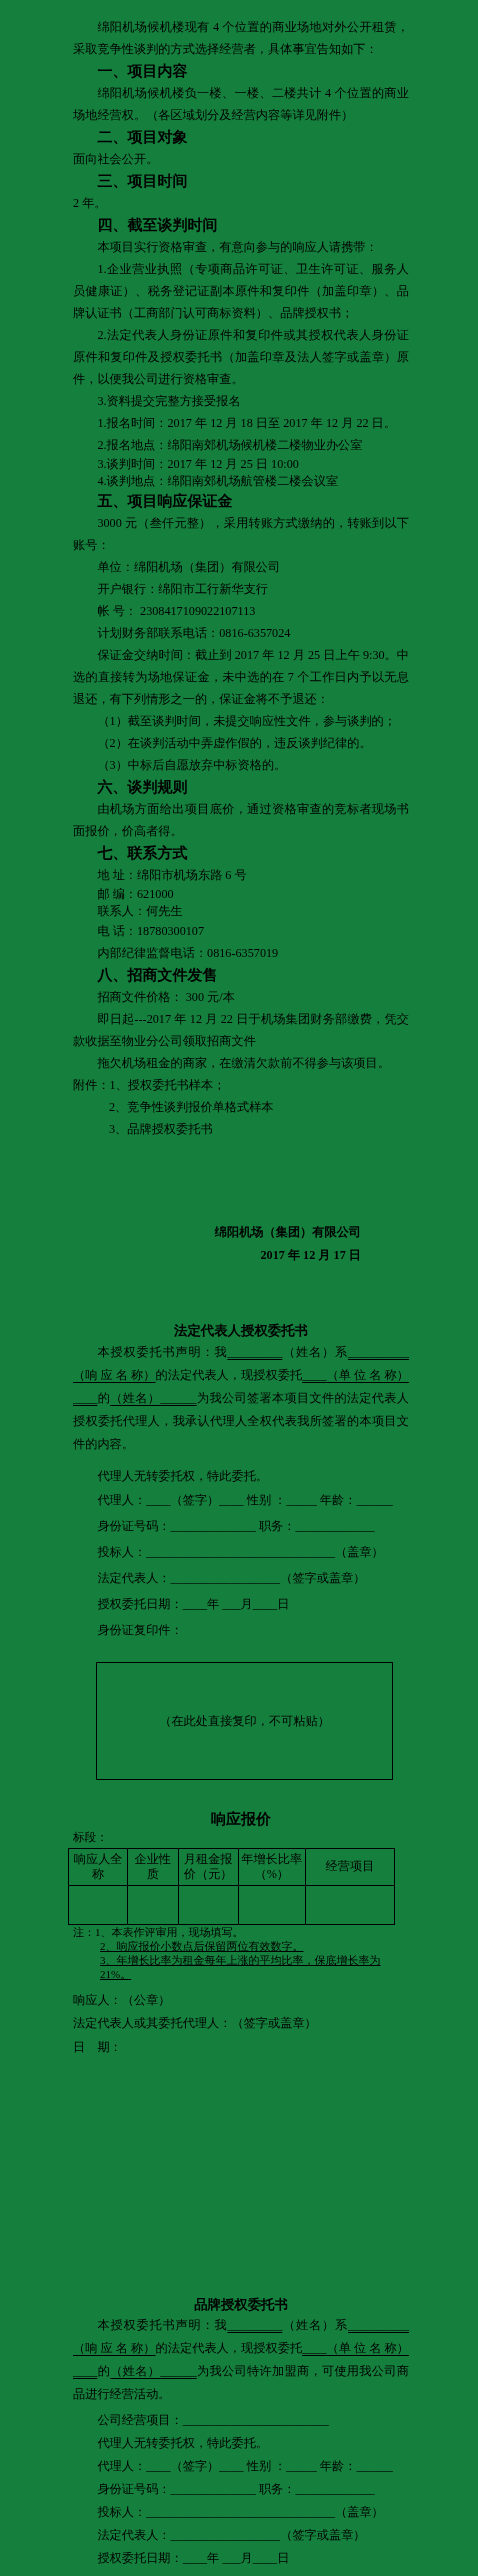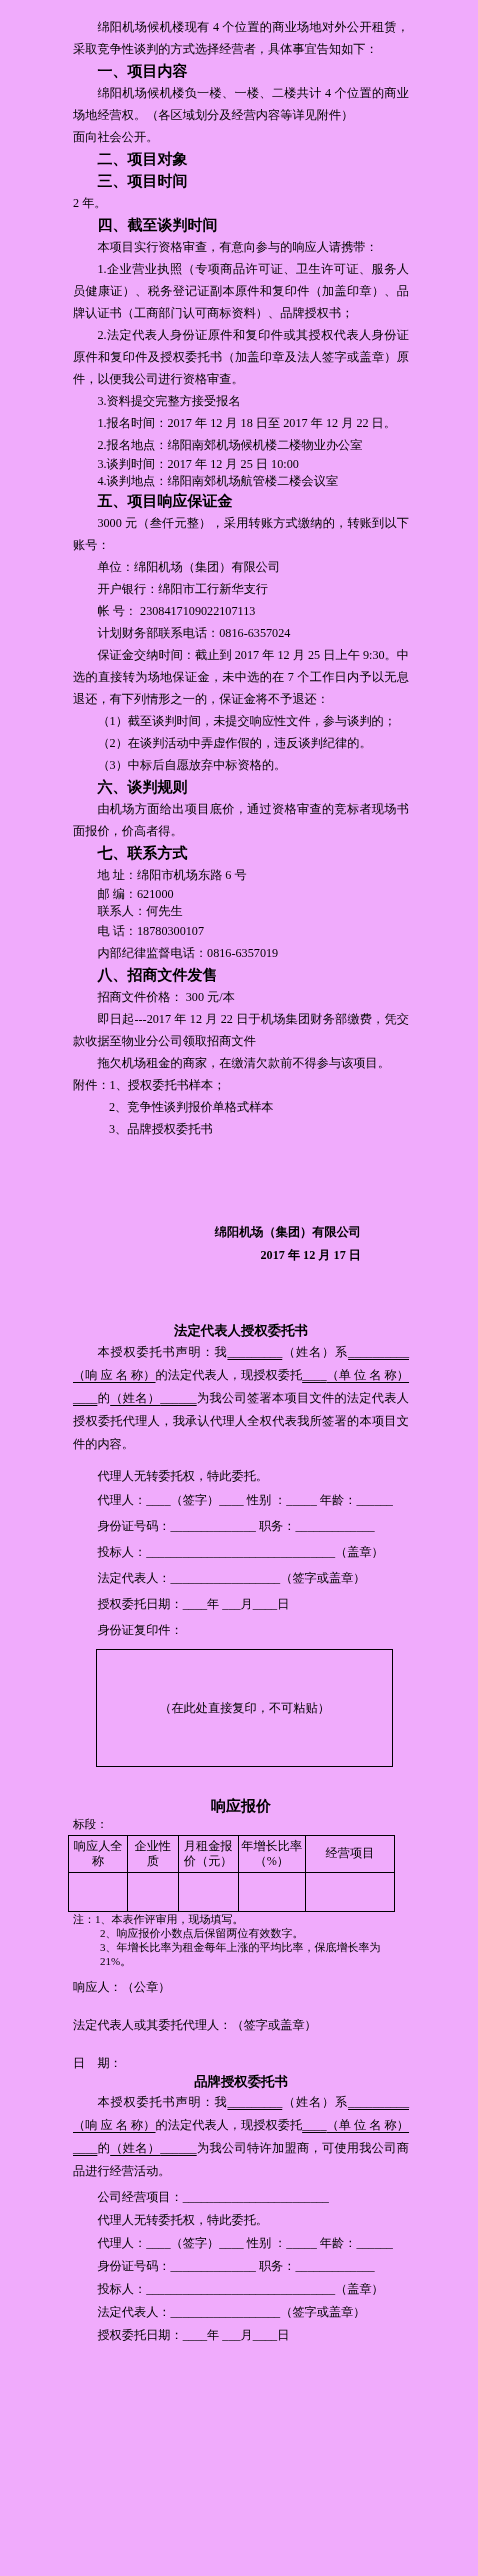--- a/index.html
+++ b/index.html
@@ -1,20 +1,20 @@
 <!DOCTYPE html>
 <html style="font-size:9.3px"><head>
 <meta charset="utf-8">
 <style>
   html, body { margin: 0; padding: 0; background: #ffffff; }
   .page {
     position: relative;
     width: 478px;
     height: 2576px;
-    background: #f0abfc;
+    background: #15803d;
     color: #000000;
     font-family: "Liberation Serif", "DejaVu Serif", serif;
     box-sizing: border-box;
     padding: 16.3px 69px 0 73px;
     overflow: hidden;
   }
   p { margin: 0; }
   .p { font-size: 12.2px; line-height: 22px; text-align: justify; }
   .ind { text-indent: 24.4px; }
   .hd { font-weight: 700; font-size: 15px; font-family: "Liberation Sans", "DejaVu Sans", sans-serif; }
@@ -26,51 +26,51 @@
   .sec-title { font-size: 13.4px; font-weight: 700; text-align: center; line-height: 18.6px; font-family: "Liberation Sans", "DejaVu Sans", sans-serif; }
   .decl { font-size: 12.2px; line-height: 23px; text-align: justify; text-indent: 24.4px; }
   .u { text-decoration: underline; text-underline-offset: 2.9px; }
   .commit { margin-top: 9.3px; line-height: 22px; }
   .form-line { font-size: 12.2px; }
   .f45 { line-height: 26px; }
   .f40 { line-height: 23px; }
   .idbox {
     width: 295px; height: 116px;
     border: 1.2px solid #000000;
-    margin-left: 23px; margin-top: 6px;
+    margin-left: 23px; margin-top: 19px;
     display: flex; align-items: center; justify-content: center;
     font-size: 12.2px;
   }
   .quote-title { font-size: 15px; font-weight: 700; text-align: center; margin-top: 29px; line-height: 20px; font-family: "Liberation Sans", "DejaVu Sans", sans-serif; }
   .bid-label { font-size: 11.6px; line-height: 18.6px; }
   table.quote { border-collapse: collapse; width: 327px; margin-left: -4.7px; table-layout: fixed; }
   table.quote th {
     border: 1.2px solid #000000; font-weight: 400; font-size: 12.2px;
     text-align: center; height: 34px; padding: 1.2px 2.3px; line-height: 15px;
   }
   table.quote td { border: 1.2px solid #000000; height: 36px; }
   .note { font-size: 11px; line-height: 14px; }
-  .note-ind { margin-left: 27px; }
+  .note-ind { margin-left: 27px; text-decoration: underline; }
   .seal-line { margin-top: 10.5px; font-size: 12.2px; line-height: 17.4px; }
-  .gap10 { margin-top: 21px; }
-  .brand-section { }
+  .gap10 { margin-top: 7px; font-family: Liberation Mono, monospace; }
+  .brand-section { margin-top: 238px; }
   .proj-line { margin-top: 2.3px; }
 </style>
 </head>
 <body>
 
 <div class="page">
 
   <p class="p ind">绵阳机场候机楼现有 4 个位置的商业场地对外公开租赁，采取竞争性谈判的方式选择经营者，具体事宜告知如下：</p>
 
   <p class="p ind hd">一、项目内容</p>
   <p class="p ind">绵阳机场候机楼负一楼、一楼、二楼共计 4 个位置的商业场地经营权。（各区域划分及经营内容等详见附件）</p>
 
+  <p class="p ind hd">二、项目对象</p>
   <p class="p">面向社会公开。</p>
-  <p class="p ind hd">二、项目对象</p>
 
   <p class="p ind hd">三、项目时间</p>
   <p class="p">2 年。</p>
 
   <p class="p ind hd">四、截至谈判时间</p>
   <p class="p ind">本项目实行资格审查，有意向参与的响应人请携带：</p>
   <p class="p ind">1.企业营业执照（专项商品许可证、卫生许可证、服务人员健康证）、税务登记证副本原件和复印件（加盖印章）、品牌认证书（工商部门认可商标资料）、品牌授权书；</p>
   <p class="p ind">2.法定代表人身份证原件和复印件或其授权代表人身份证原件和复印件及授权委托书（加盖印章及法人签字或盖章）原件，以便我公司进行资格审查。</p>
   <p class="p ind">3.资料提交完整方接受报名</p>
   <p class="p ind">1.报名时间：2017 年 12 月 18 日至 2017 年 12 月 22 日。</p>

